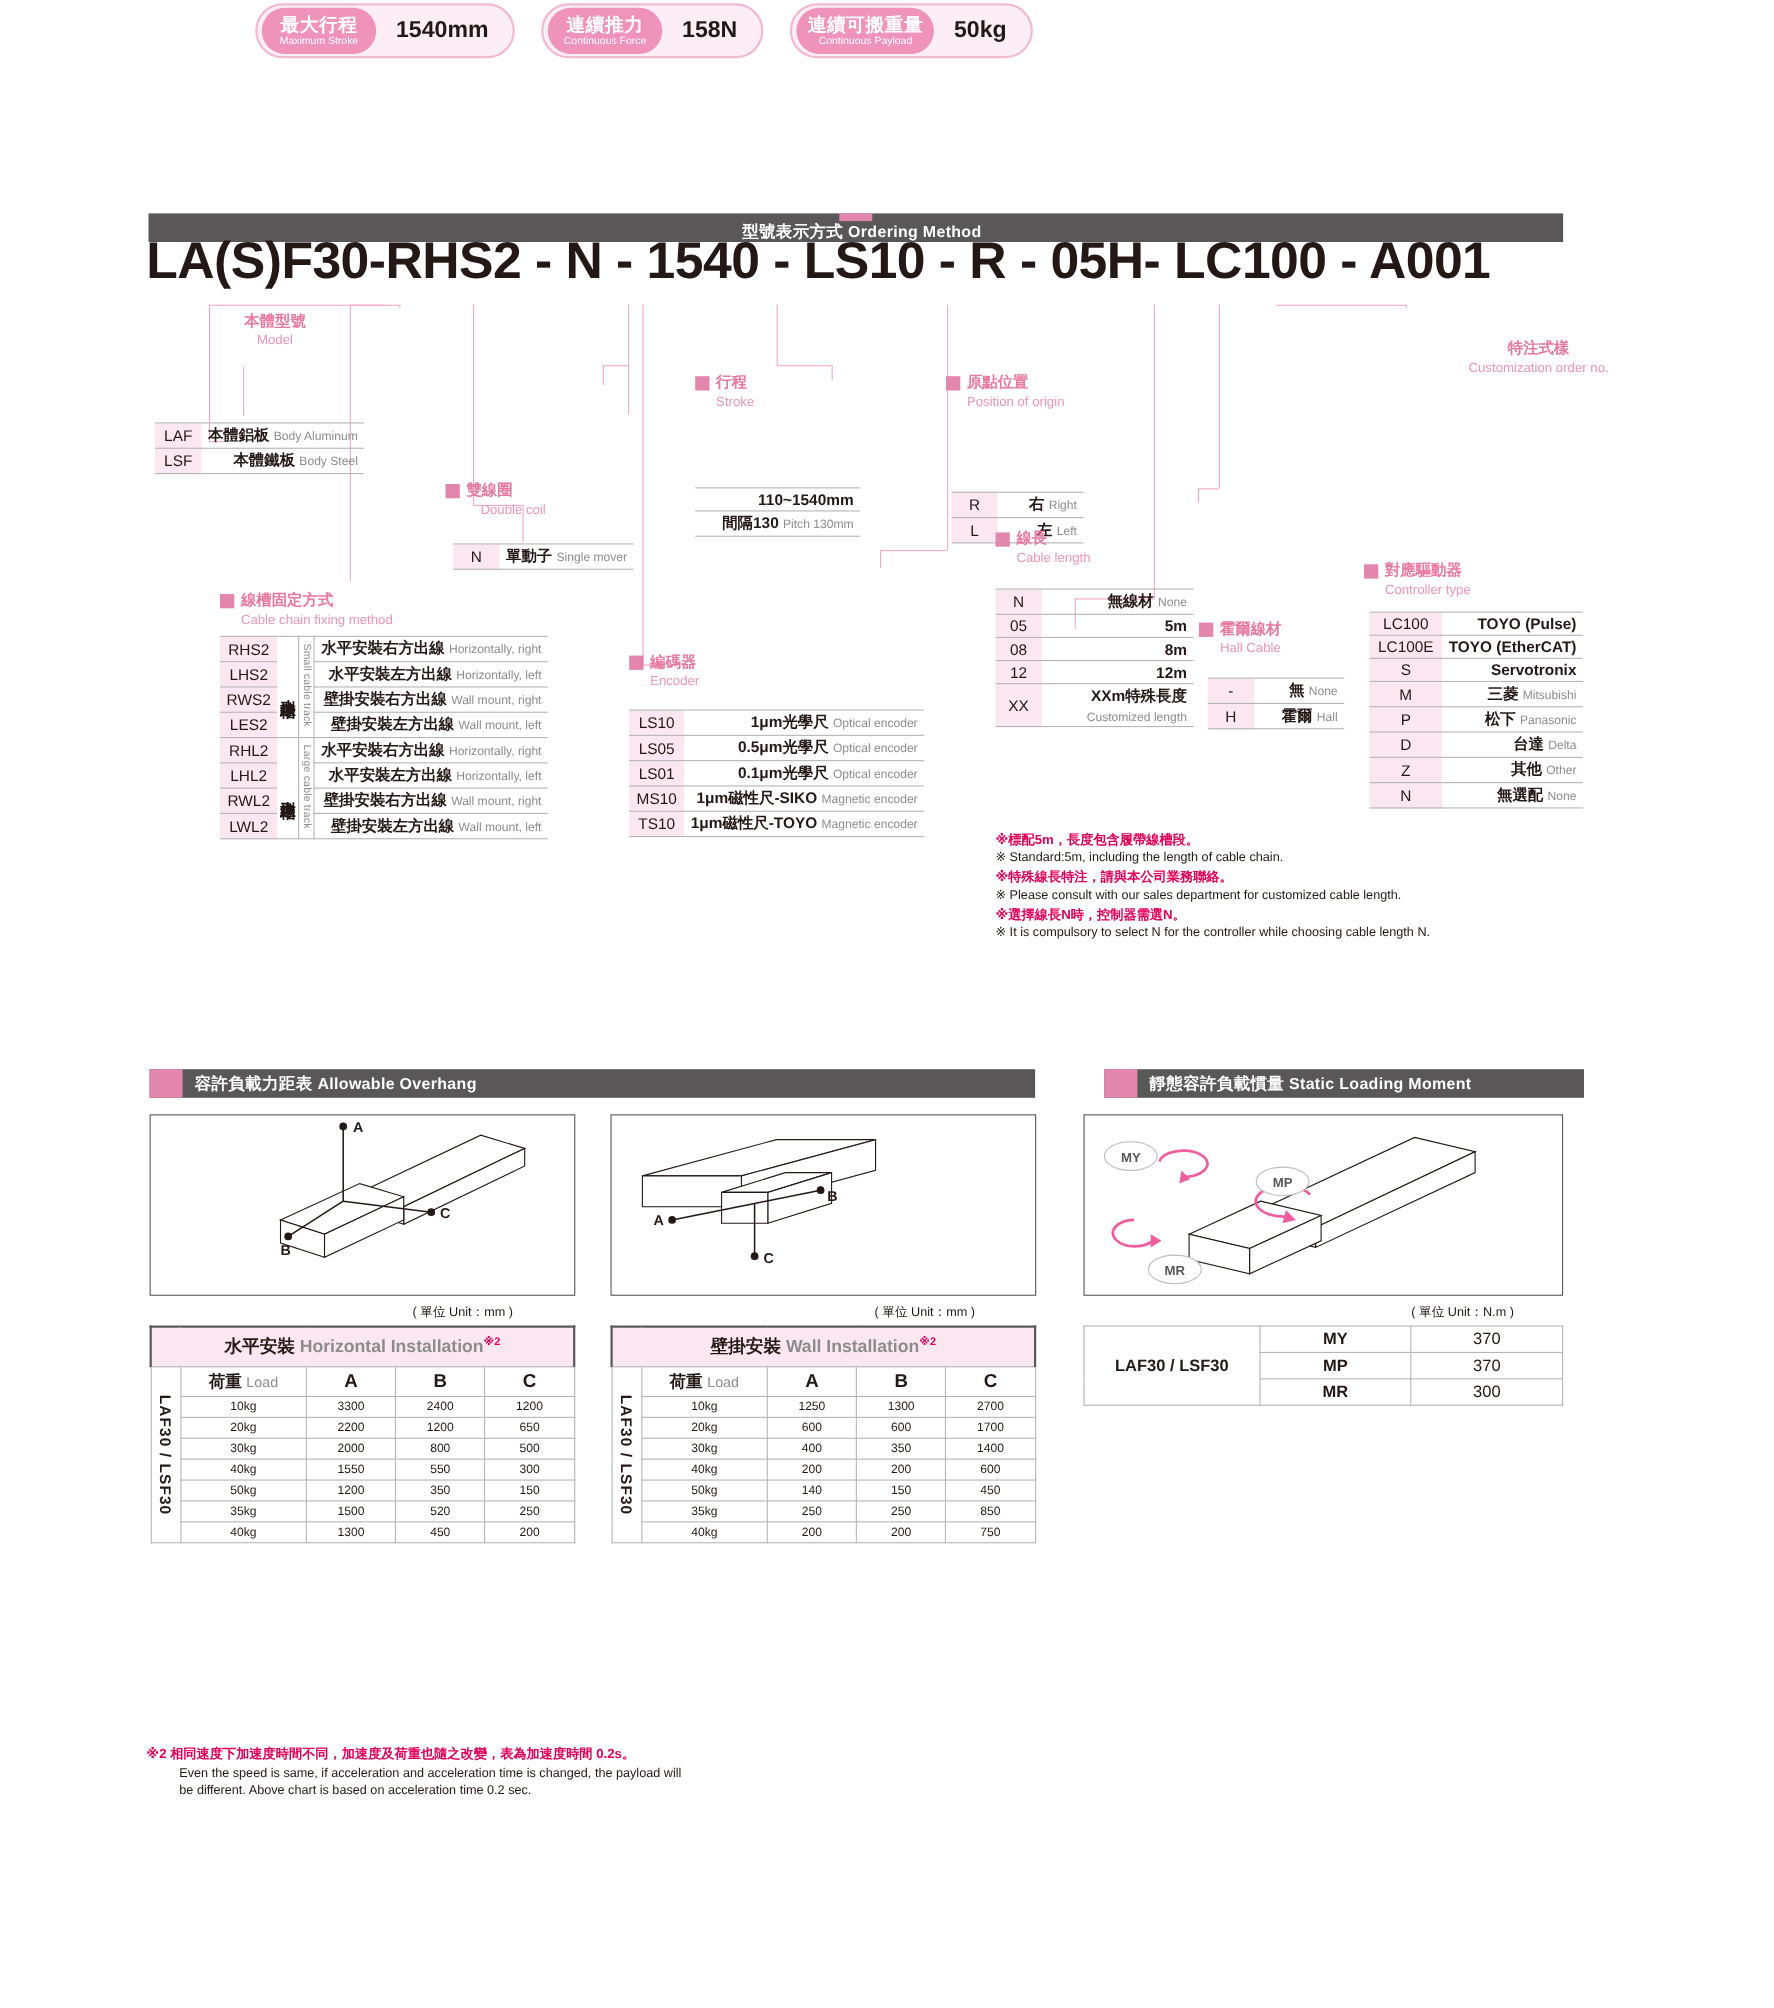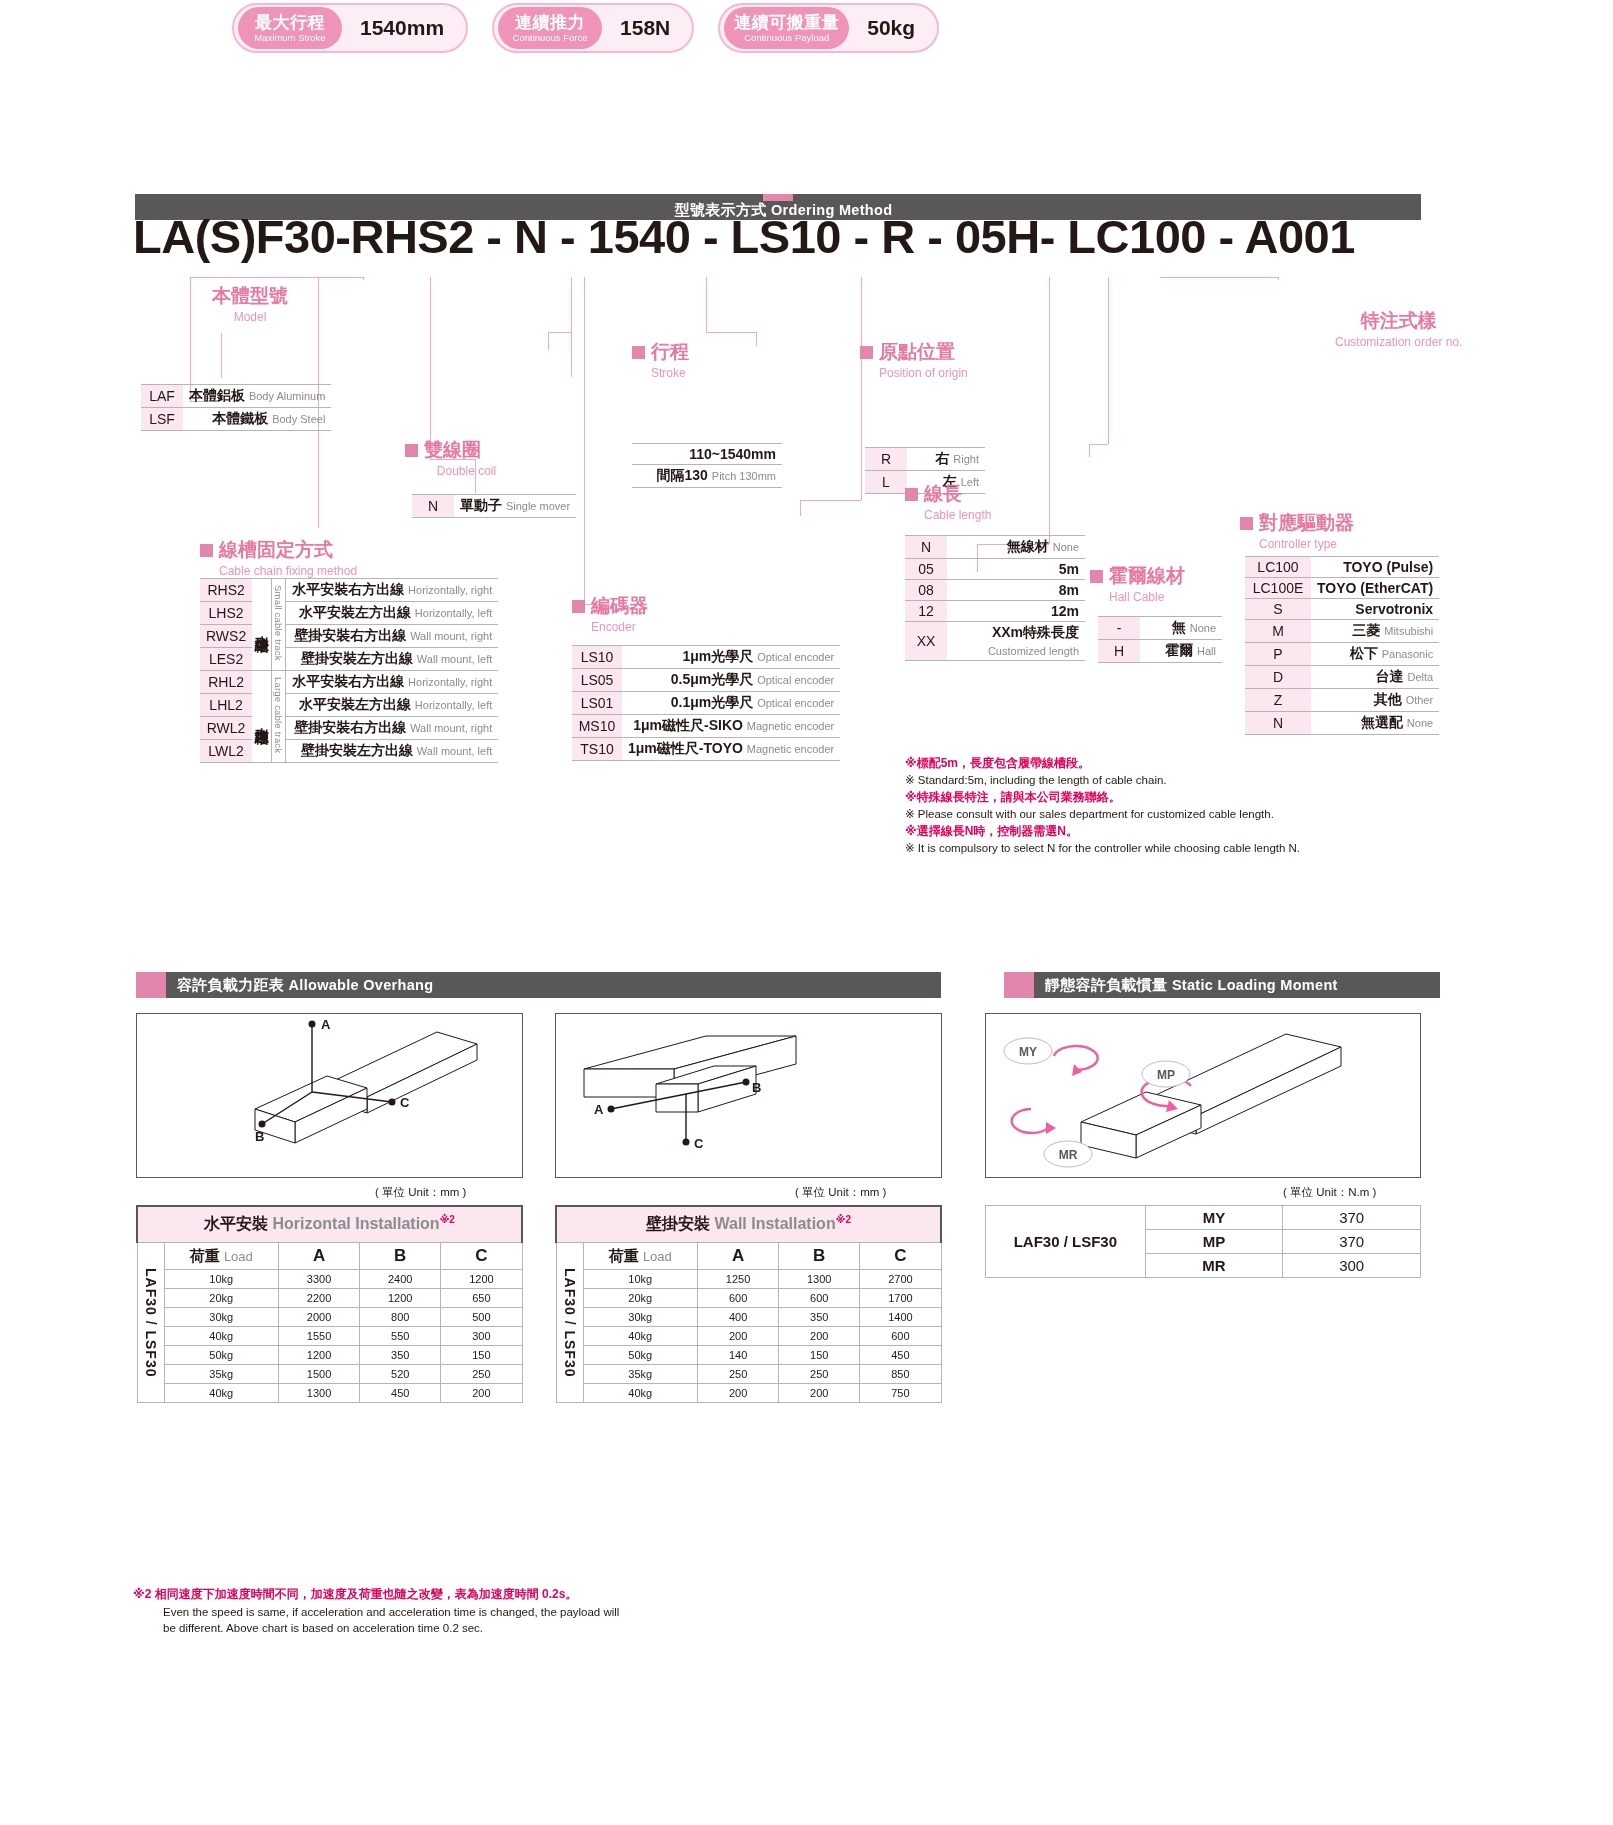--- a/index.html
+++ b/index.html
@@ -52,21 +52,21 @@
   
   .sp { position:absolute; border-collapse:collapse; font-size:13px; }
   .sp td { border-top:1px solid #b5b5b6; border-bottom:1px solid #b5b5b6; padding:2px 6px; vertical-align:middle; }
   .sp td.code { background:#fbe7ef; text-align:center; font-weight:normal; font-size:14px; width:42px; white-space:nowrap; }
   .sp td.desc { font-size:14px; font-weight:bold; white-space:nowrap;text-align:right; }
   .sp td.desc .en { font-size:11px; font-weight:normal; color:#8c8c8c; }
 
   
   .glabel { position:absolute; white-space:nowrap; }
   .glabel .sq { display:inline-block; width:13px; height:13px; background:#e286ae; vertical-align:middle; margin-right:6px; }
-  .glabel .cn { font-size:19px; font-weight:bold; color:#e8789f; vertical-align:middle; }
+  .glabel .cn { font-size:14px; font-weight:bold; color:#e8789f; vertical-align:middle; }
   .glabel .en { display:block; font-size:12px; color:#ef93b8; margin-left:19px; margin-top:1px; }
 
   
   .ln { position:absolute; background:#f0a8c6; }
   .lnv { width:1px; }
   .lnh { height:1px; }
 
   
   .rot { writing-mode:vertical-rl; text-orientation:upright; font-size:14px; font-weight:bold; letter-spacing:1px; line-height:15px; }
   .rot-en { writing-mode:vertical-rl; font-size:9.5px; color:#8c8c8c; letter-spacing:0.2px; }

